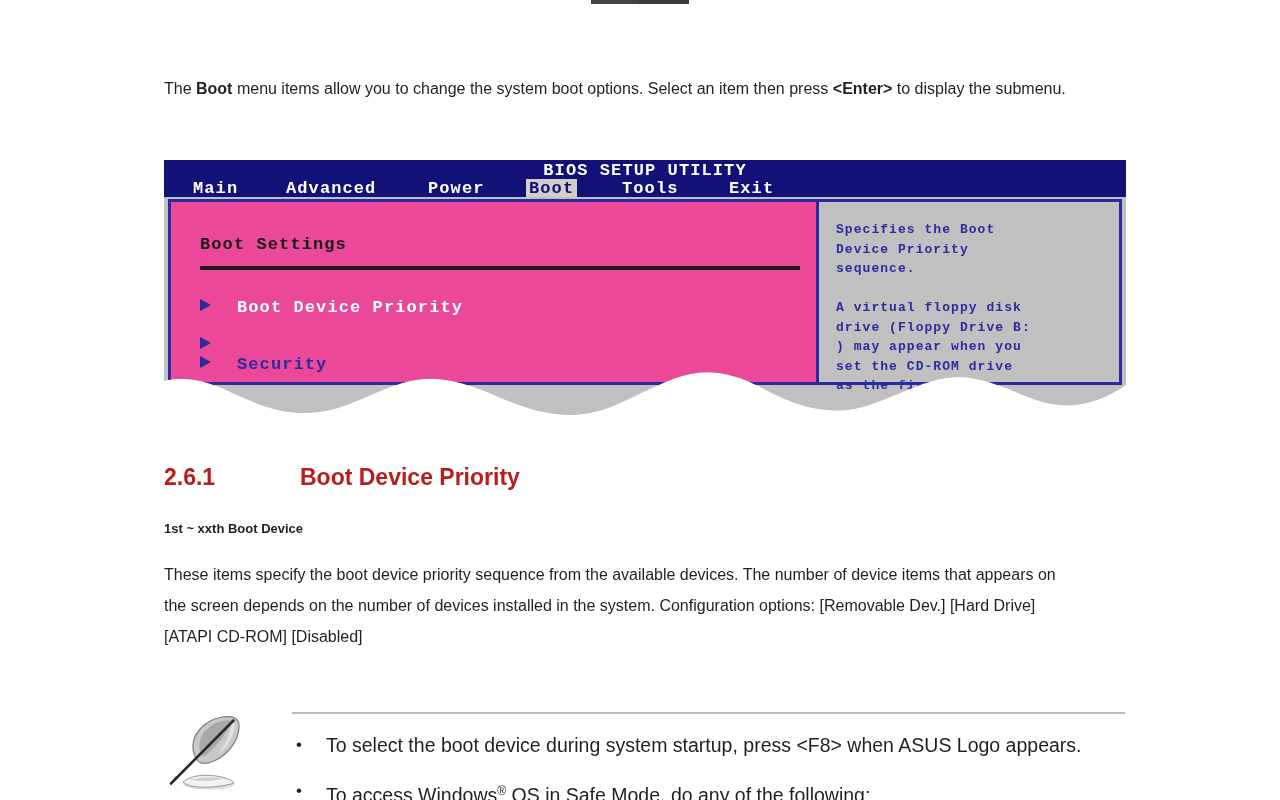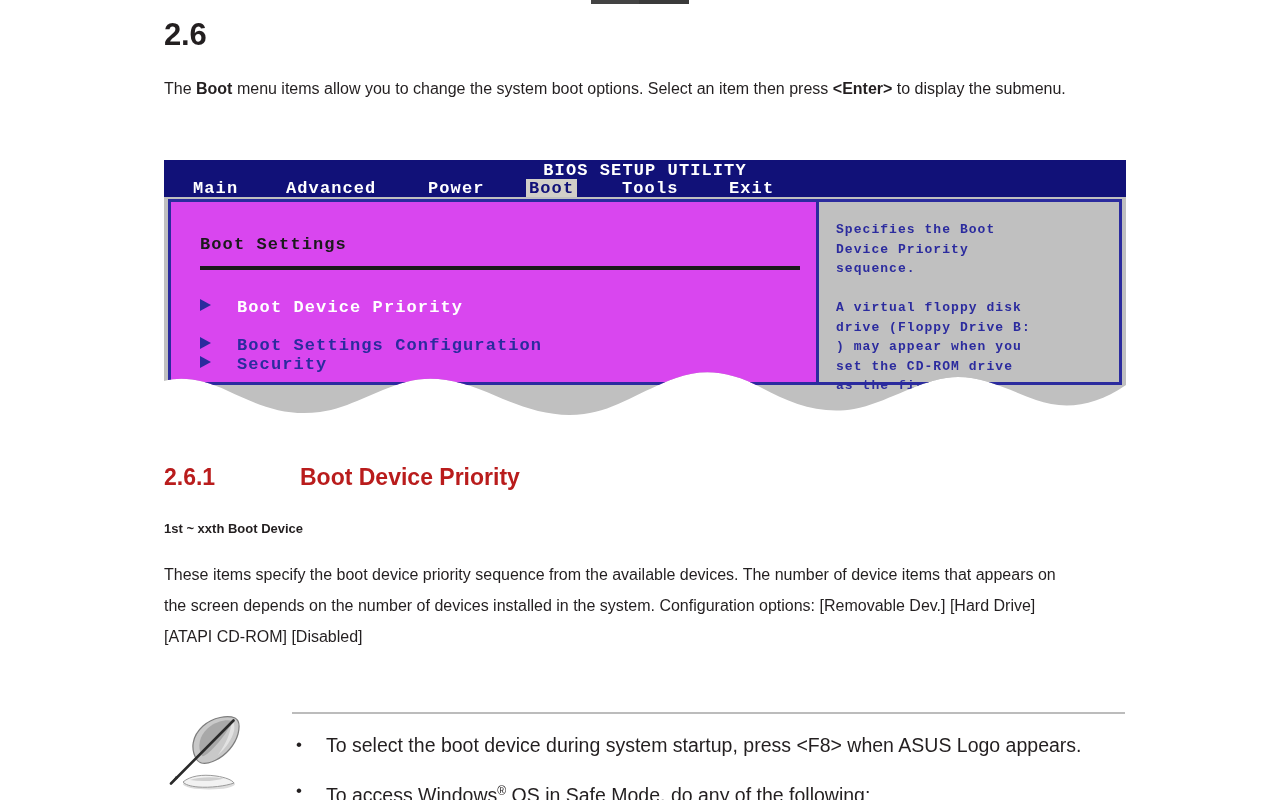--- a/index.html
+++ b/index.html
@@ -142,21 +142,21 @@
     background: #c0c0c0;
   }
   .bios-panel-left {
     position: absolute;
     left: 4px; top: 2px;
     width: 648px;
     height: 186px;
     border: 3px solid #2b2b9e;
     border-right: none;
     box-sizing: border-box;
-    background: #d946ef;
+    background: #ec4899;
   }
   .bios-panel-right {
     position: absolute;
     left: 652px; top: 2px;
     width: 306px;
     height: 186px;
     border: 3px solid #2b2b9e;
     box-sizing: border-box;
     background: #c0c0c0;
   }
@@ -276,21 +276,20 @@
     </clipPath>
   </defs>
 </svg>
 
 <div class="top-fragment"></div>
 <div class="top-fragment-2"></div>
 
 <div class="page">
 
   <h2 class="section-head" style="position:absolute; left:0; top:17px;">
-    <span class="num">2.6</span>
   </h2>
 
   <p class="body" style="position:absolute; left:0; top:74px; width:910px;"><span>The </span><b>Boot</b><span> menu items allow you to change the system boot options. Select an item then press </span><b>&lt;Enter&gt;</b><span> to display the submenu.</span></p>
 
   <h3 class="subsection-head" style="position:absolute; left:0; top:464px;">
     <span class="num">2.6.1</span>
     <span>Boot Device Priority</span>
   </h3>
 
   <h4 class="para-head" style="position:absolute; left:0; top:521px;">1st ~ xxth Boot Device</h4>
@@ -317,21 +316,21 @@
 
       <div class="bios-panel-left">
         <div class="bios-heading">Boot Settings</div>
         <div class="bios-rule"></div>
 
         <div class="bios-item selected" style="top:96px;">
           <span class="bios-arrow"></span><span>Boot Device Priority</span>
         </div>
 
         <div class="bios-item" style="top:134px;">
-          <span class="bios-arrow"></span><span>Boot Settings Configuration</span>
+          <span class="bios-arrow"></span>
         </div>
 
         <div class="bios-item" style="top:153px;">
           <span class="bios-arrow"></span><span>Security</span>
         </div>
       </div>
 
       <div class="bios-divider"></div>
 
       <div class="bios-panel-right">

